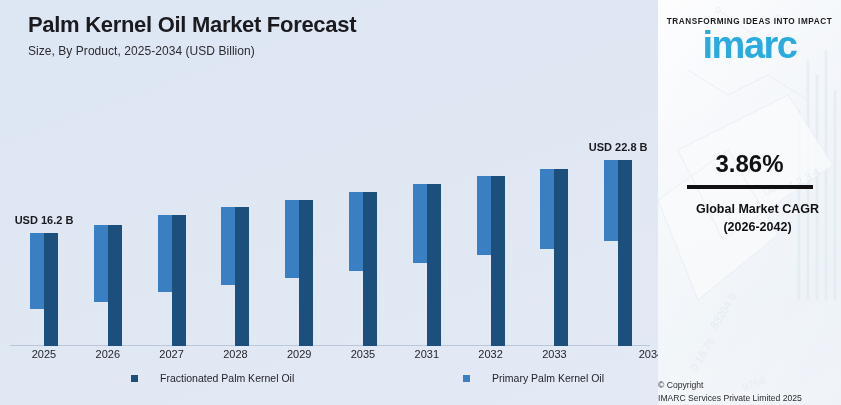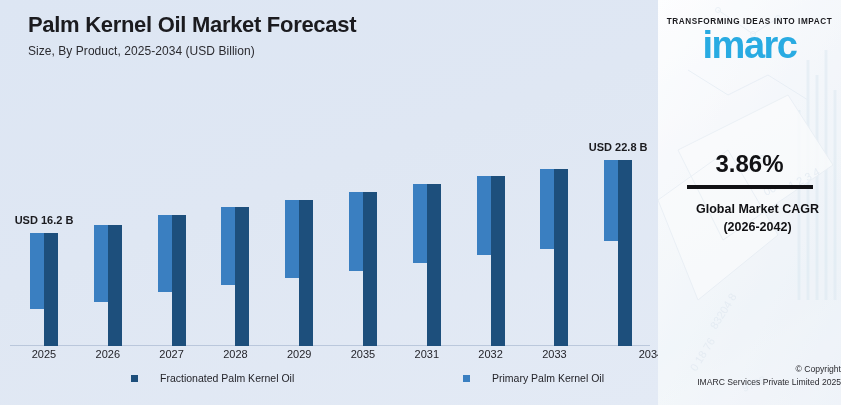--- a/index.html
+++ b/index.html
@@ -109,22 +109,22 @@
   #cagr-rule {
     width: 126px; height: 4px; background: #111114;
     margin: 7px auto 0;
   }
   #cagr-label {
     font-size: 12.5px; font-weight: bold; color: #111114;
     margin-top: 11px; line-height: 1.45; padding-left: 16px;
   }
 
   #copyright {
-    position: absolute; left: 0; right: 0; bottom: 16px;
-    text-align: right; font-size: 8.6px; color: #2b2b30; line-height: 1.5;
+    position: absolute; left: 0; right: 0; bottom: 0;
+    text-align: left; font-size: 8.6px; color: #2b2b30; line-height: 1.5;
   }
 </style>
 </head>
 <body>
 
 <div id="root">
 
   <div id="chart-panel">
 
     <div id="chart-header">

